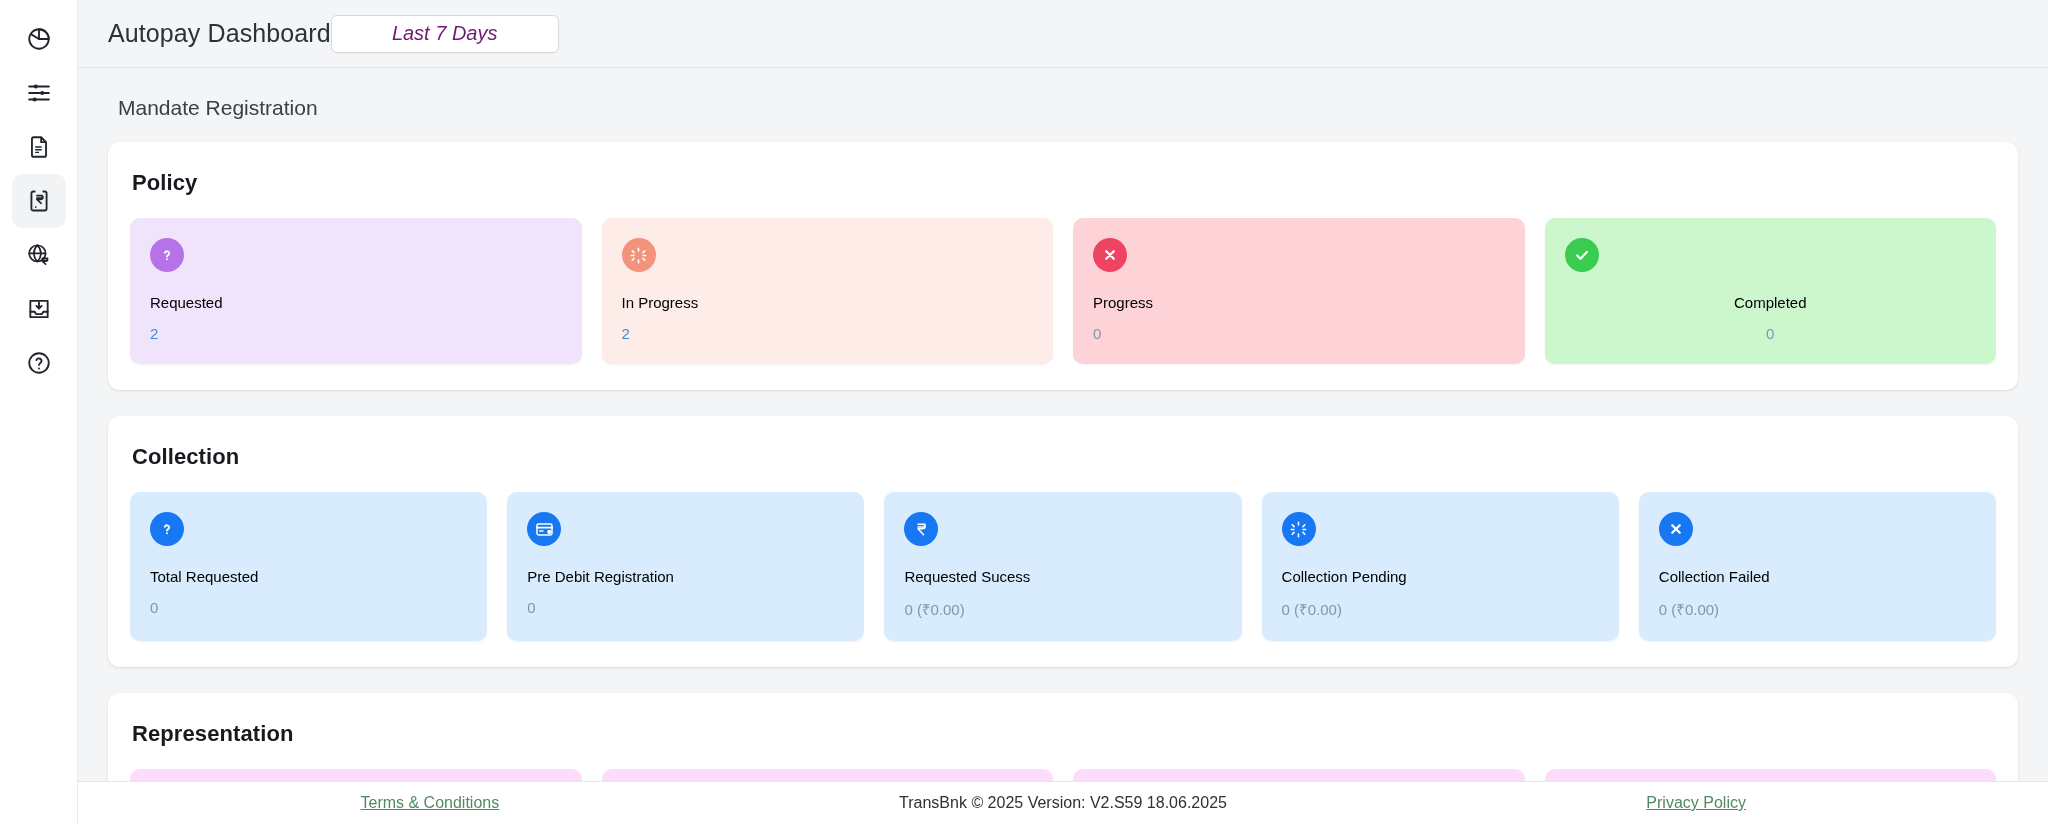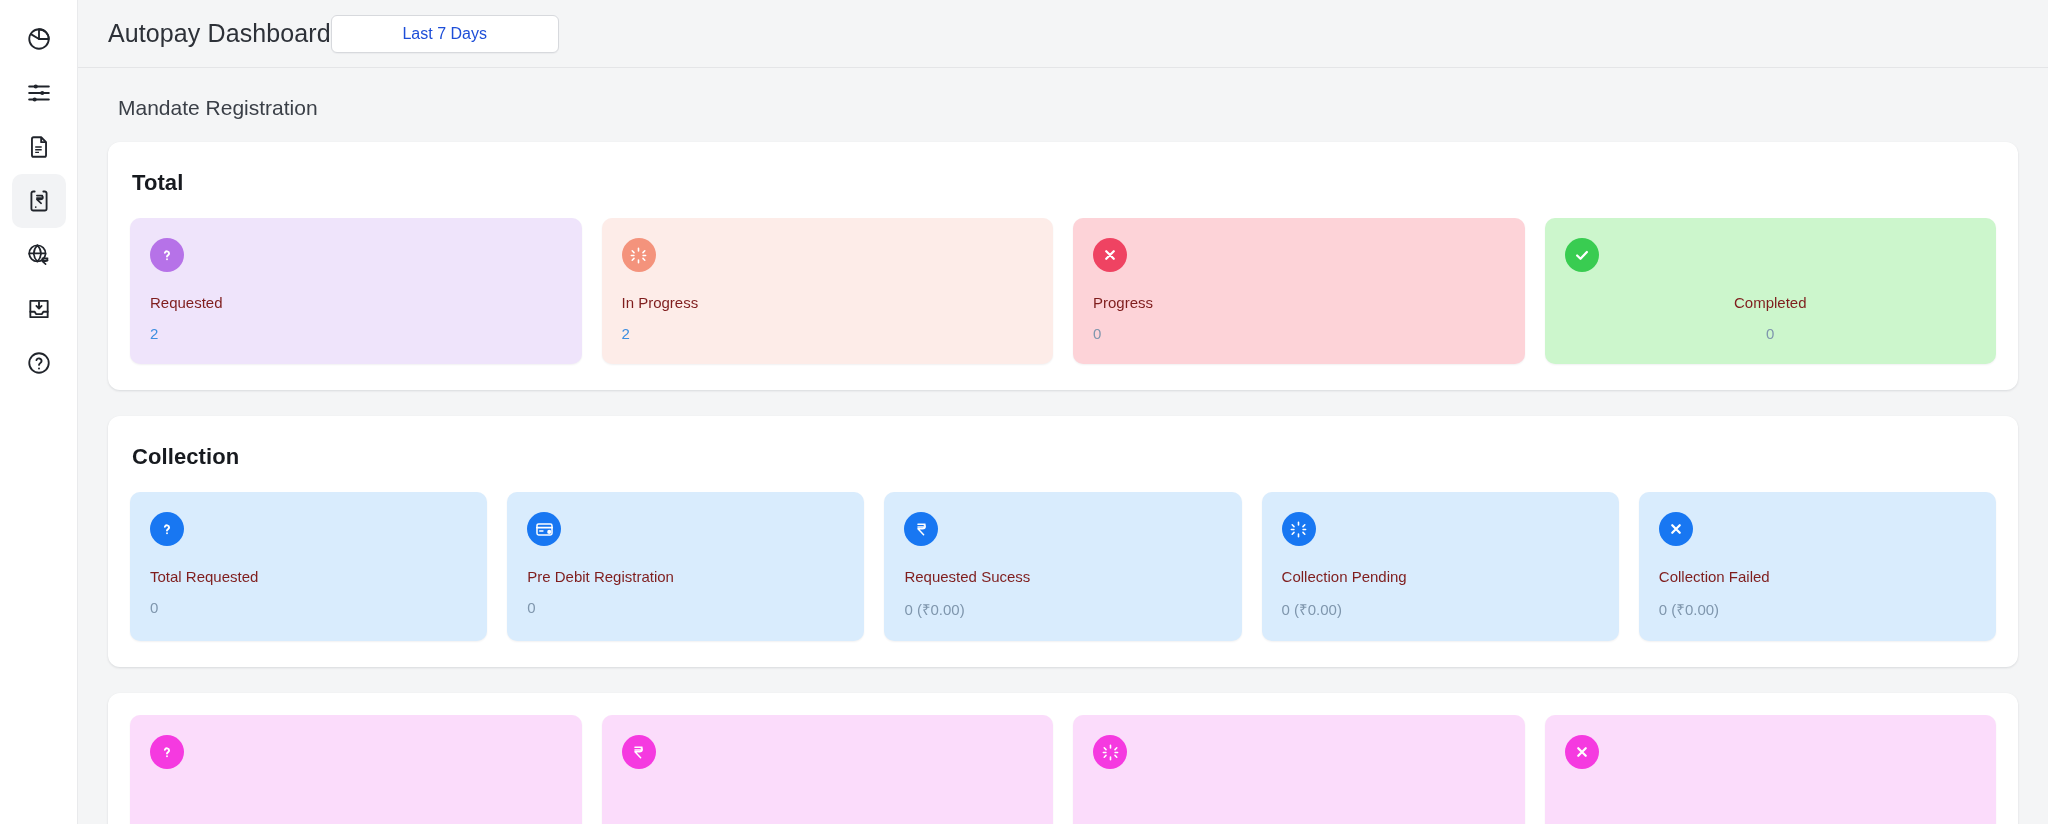--- a/index.html
+++ b/index.html
@@ -52,25 +52,26 @@
     font-size: 25px;
     color: #2d3138;
     font-weight: 400;
     letter-spacing: .1px;
   }
   #range-button {
     width: 228px; height: 38px;
     background: #ffffff;
     border: 1px solid #d7d9dd;
     border-radius: 6px;
-    color: #1d4ed8;
-    font-size: 16px;
+    color: #701a75;
+    font-size: 20px;
     display: flex; align-items: center; justify-content: center;
     cursor: pointer;
     box-shadow: 0 1px 1px rgba(16,24,40,.04);
+    font-style: italic;
   }
 
   
   #content {
     padding: 0 30px 0 30px;
     height: 756px;
     overflow: hidden;
   }
   #section-label {
     font-size: 21px;
@@ -105,21 +106,21 @@
   .stat-icon {
     width: 34px; height: 34px;
     border-radius: 50%;
     display: flex; align-items: center; justify-content: center;
     color: #ffffff;
     margin-bottom: 22px;
   }
   .stat-icon svg { display: block; }
   .stat-label {
     font-size: 15px;
-    color: #7f1d1d;
+    color: #000000;
     margin-bottom: 14px;
   }
   .stat-value {
     font-size: 15px;
     color: #3c8ee0;
   }
 
   
   #panel-representation { padding-bottom: 0; }
   #panel-representation .stat-card { min-height: 138px; }
@@ -223,21 +224,21 @@
 
     <div id="page-header">
       <div id="page-title">Autopay Dashboard</div>
       <div id="range-button">Last 7 Days</div>
     </div>
 
     <div id="content">
       <div id="section-label">Mandate Registration</div>
       <div id="sections-host">
           <div class="panel" id="panel-total">
-            <div class="panel-title">Total</div>
+            <div class="panel-title">Policy</div>
             <div class="card-row">
               <div class="stat-card" style="background: rgb(239, 228, 251);">
                 <div class="stat-icon" style="background: rgb(182, 114, 232);">
                   <svg width="18" height="18" viewBox="0 0 24 24" fill="none" stroke="currentColor" stroke-width="2.6" stroke-linecap="round" stroke-linejoin="round">
                     <path d="M9.2 9a2.9 2.9 0 0 1 5.6 1c0 2-2.8 2.4-2.8 4.1"></path>
                     <circle cx="12" cy="17.6" r="1.25" fill="currentColor" stroke="none"></circle>
                   </svg>
                 </div>
                 <div class="stat-label">Requested</div>
                 <div class="stat-value" style="color: rgb(60, 142, 224);">2</div>
@@ -337,20 +338,21 @@
                   <svg width="18" height="18" viewBox="0 0 24 24" fill="none" stroke="currentColor" stroke-width="3" stroke-linecap="round">
                     <path d="M7 7l10 10M17 7 7 17"></path>
                   </svg>
                 </div>
                 <div class="stat-label">Collection Failed</div>
                 <div class="stat-value" style="color: rgb(127, 150, 173);">0 (₹0.00)</div>
               </div>
             </div>
           </div>
           <div class="panel" id="panel-representation">
+            <div class="panel-title">Representation</div>
             <div class="card-row">
               <div class="stat-card" style="background: rgb(251, 220, 251);">
                 <div class="stat-icon" style="background: rgb(245, 58, 224);">
                   <svg width="18" height="18" viewBox="0 0 24 24" fill="none" stroke="currentColor" stroke-width="2.6" stroke-linecap="round" stroke-linejoin="round">
                     <path d="M9.2 9a2.9 2.9 0 0 1 5.6 1c0 2-2.8 2.4-2.8 4.1"></path>
                     <circle cx="12" cy="17.6" r="1.25" fill="currentColor" stroke="none"></circle>
                   </svg>
                 </div>
                 <div class="stat-label"></div>
                 <div class="stat-value" style="color: rgb(127, 150, 173);"></div>
@@ -391,14 +393,25 @@
                 <div class="stat-label"></div>
                 <div class="stat-value" style="color: rgb(127, 150, 173);"></div>
               </div>
             </div>
           </div>
         </div>
     </div>
 
   </div>
 
+  <div id="footer">
+    <div id="footer-left">
+      <span class="footer-link">Terms &amp; Conditions</span>
+    </div>
+    <div id="footer-center">
+      <span id="footer-version">TransBnk © 2025 Version: V2.S59 18.06.2025</span>
+    </div>
+    <div id="footer-right">
+      <span class="footer-link">Privacy Policy</span>
+    </div>
+  </div>
 
 </div>
 
 </body></html>

